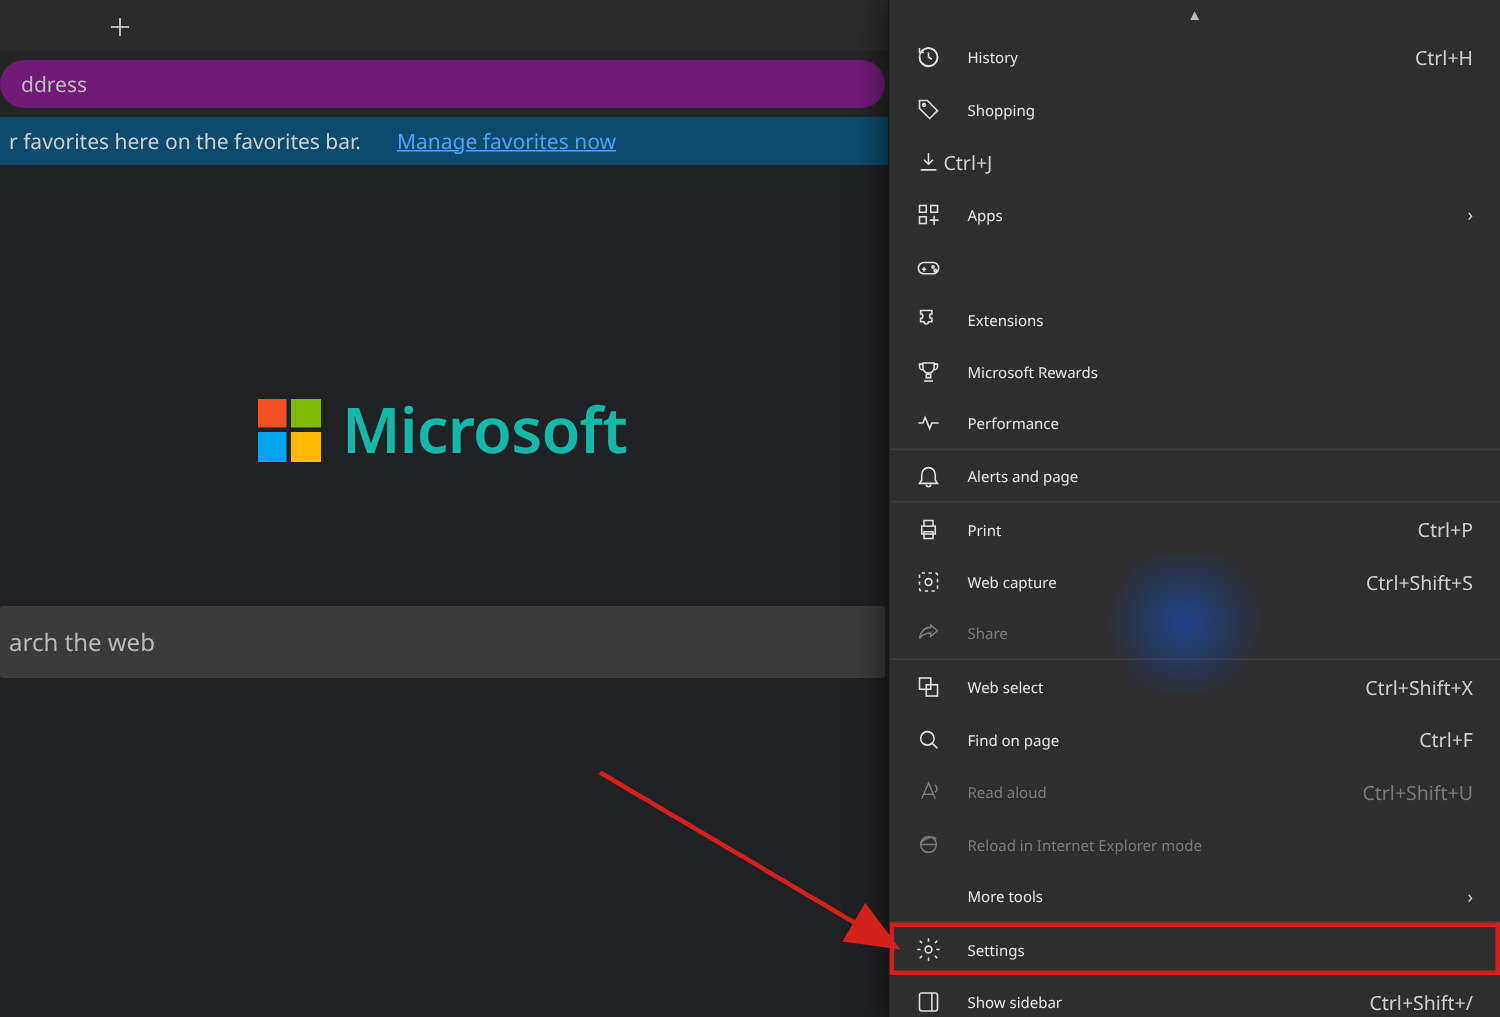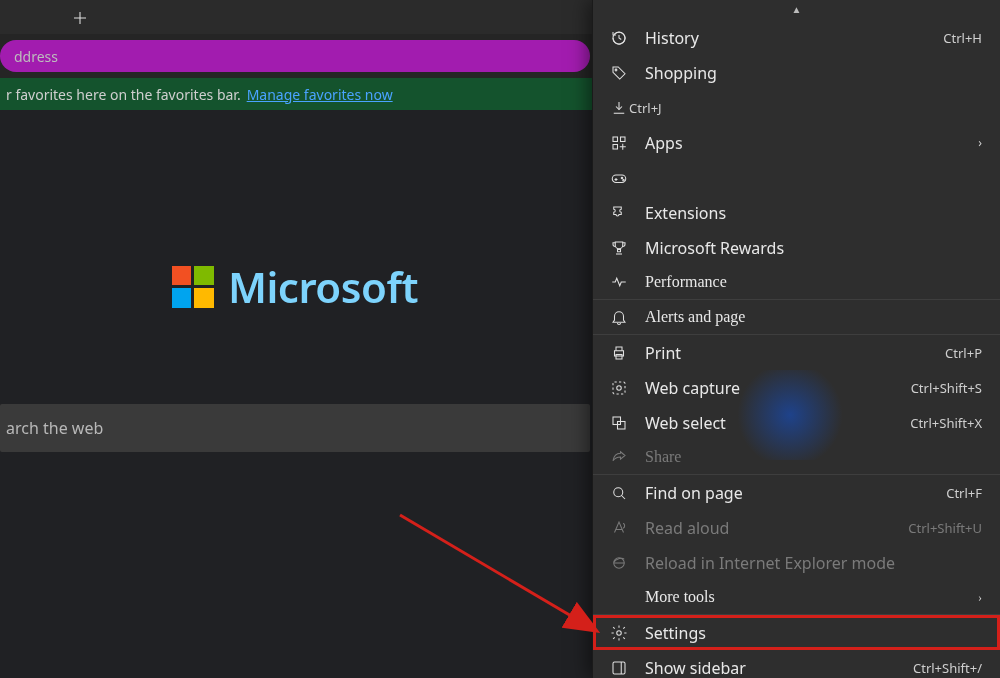--- a/index.html
+++ b/index.html
@@ -44,41 +44,41 @@
     height: 44px;
     background: #252525;
     display: flex;
     align-items: center;
   }
   .address-input {
     margin-left: 0;
     height: 32px;
     flex: 0 0 590px;
     border-radius: 16px;
-    background: #a21caf;
+    background: #701a75;
     display: flex;
     align-items: center;
     padding: 0 14px;
     color: #bdbdbd;
     box-sizing: border-box;
   }
 
   
   .favbar {
     position: absolute;
     left: 0; top: 78px;
     width: 100%;
     height: 32px;
-    background: #14532d;
+    background: #0c4a6e;
     display: flex;
     align-items: center;
     color: #cfcfcf;
     padding-left: 6px;
     box-sizing: border-box;
-    gap: 6px;
+    gap: 24px;
   }
   .favbar a {
     color: #4aa3ff;
     text-decoration: underline;
     cursor: pointer;
   }
 
   
   .content {
     position: absolute;
@@ -104,21 +104,21 @@
     gap: 3px;
   }
   .ms-logo div { width: 100%; height: 100%; }
   .sq-r { background: #f25022; }
   .sq-g { background: #7fba00; }
   .sq-b { background: #00a4ef; }
   .sq-y { background: #ffb900; }
   .ms-word {
     font-size: 42px;
     font-weight: 600;
-    color: #7dd3fc;
+    color: #14b8a6;
     letter-spacing: -0.5px;
   }
   .searchbox {
     position: absolute;
     left: 0;
     top: 294px;
     width: 590px;
     height: 48px;
     background: #3a3a3a;
     display: flex;
@@ -159,33 +159,32 @@
     display: flex;
     align-items: center;
     height: 35px;
     padding: 0 18px 0 16px;
     color: #e8e8e8;
     cursor: default;
     box-sizing: border-box;
   }
   .mi.sep {
     border-bottom: 1px solid rgba(255,255,255,0.08);
-    font-family: Liberation Serif, serif;
   }
   .mi .ic {
     width: 20px;
     display: flex;
     align-items: center;
     justify-content: center;
     color: #e0e0e0;
   }
   .mi .lbl {
     margin-left: 16px;
     flex: 1;
-    font-size: 16px;
+    font-size: 10px;
   }
   .mi .shc {
     color: #cfcfcf;
     font-size: 13px;
     text-align: center;
   }
   .mi .chev {
     color: #cfcfcf;
     font-size: 12px;
   }
@@ -340,36 +339,36 @@
         </div>
         <div class="mi">
           <span class="ic">
             <svg class="icon" viewBox="0 0 24 24">
               <use href="#capture-icon"></use>
             </svg>
           </span>
           <span class="lbl">Web capture</span>
           <span class="shc">Ctrl+Shift+S</span>
         </div>
+        <div class="mi disabled sep">
+          <span class="ic">
+            <svg class="icon" viewBox="0 0 24 24">
+              <use href="#share-icon"></use>
+            </svg>
+          </span>
+          <span class="lbl">Share</span>
+        </div>
         <div class="mi">
           <span class="ic">
             <svg class="icon" viewBox="0 0 24 24">
               <use href="#select-icon"></use>
             </svg>
           </span>
           <span class="lbl">Web select</span>
           <span class="shc">Ctrl+Shift+X</span>
-        </div>
-        <div class="mi disabled sep">
-          <span class="ic">
-            <svg class="icon" viewBox="0 0 24 24">
-              <use href="#share-icon"></use>
-            </svg>
-          </span>
-          <span class="lbl">Share</span>
         </div>
         <div class="mi">
           <span class="ic">
             <svg class="icon" viewBox="0 0 24 24">
               <use href="#find-icon"></use>
             </svg>
           </span>
           <span class="lbl">Find on page</span>
           <span class="shc">Ctrl+F</span>
         </div>

